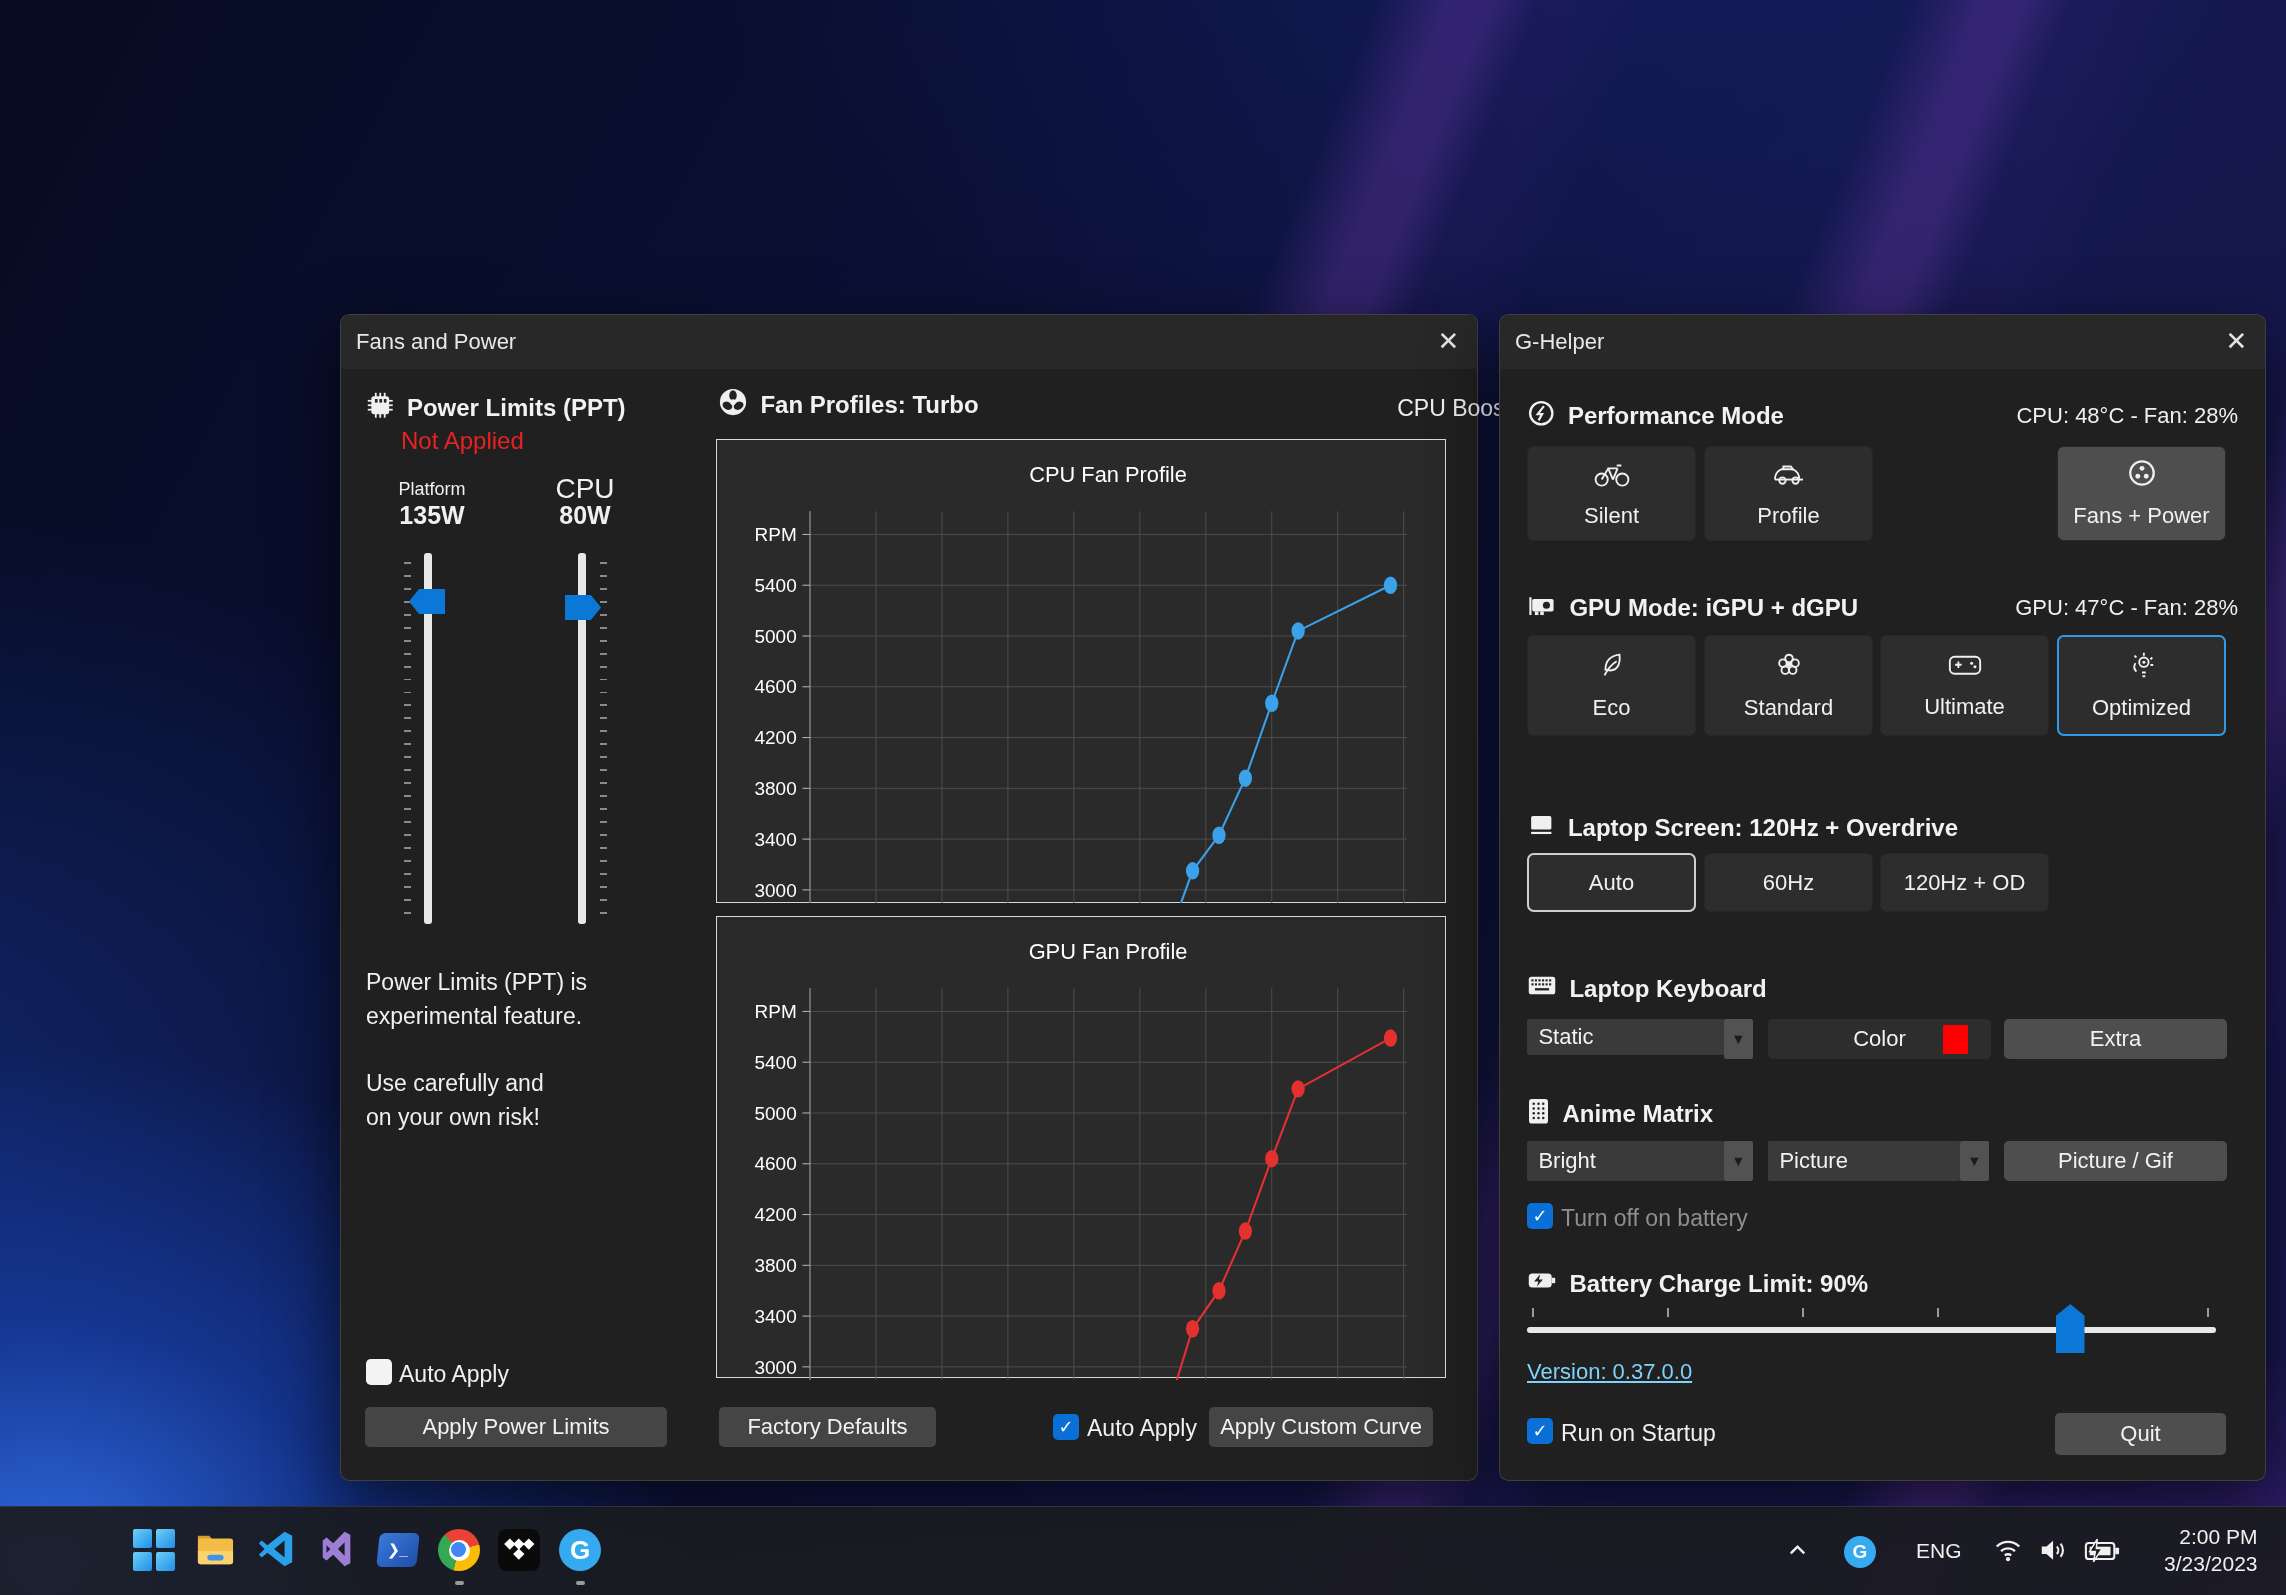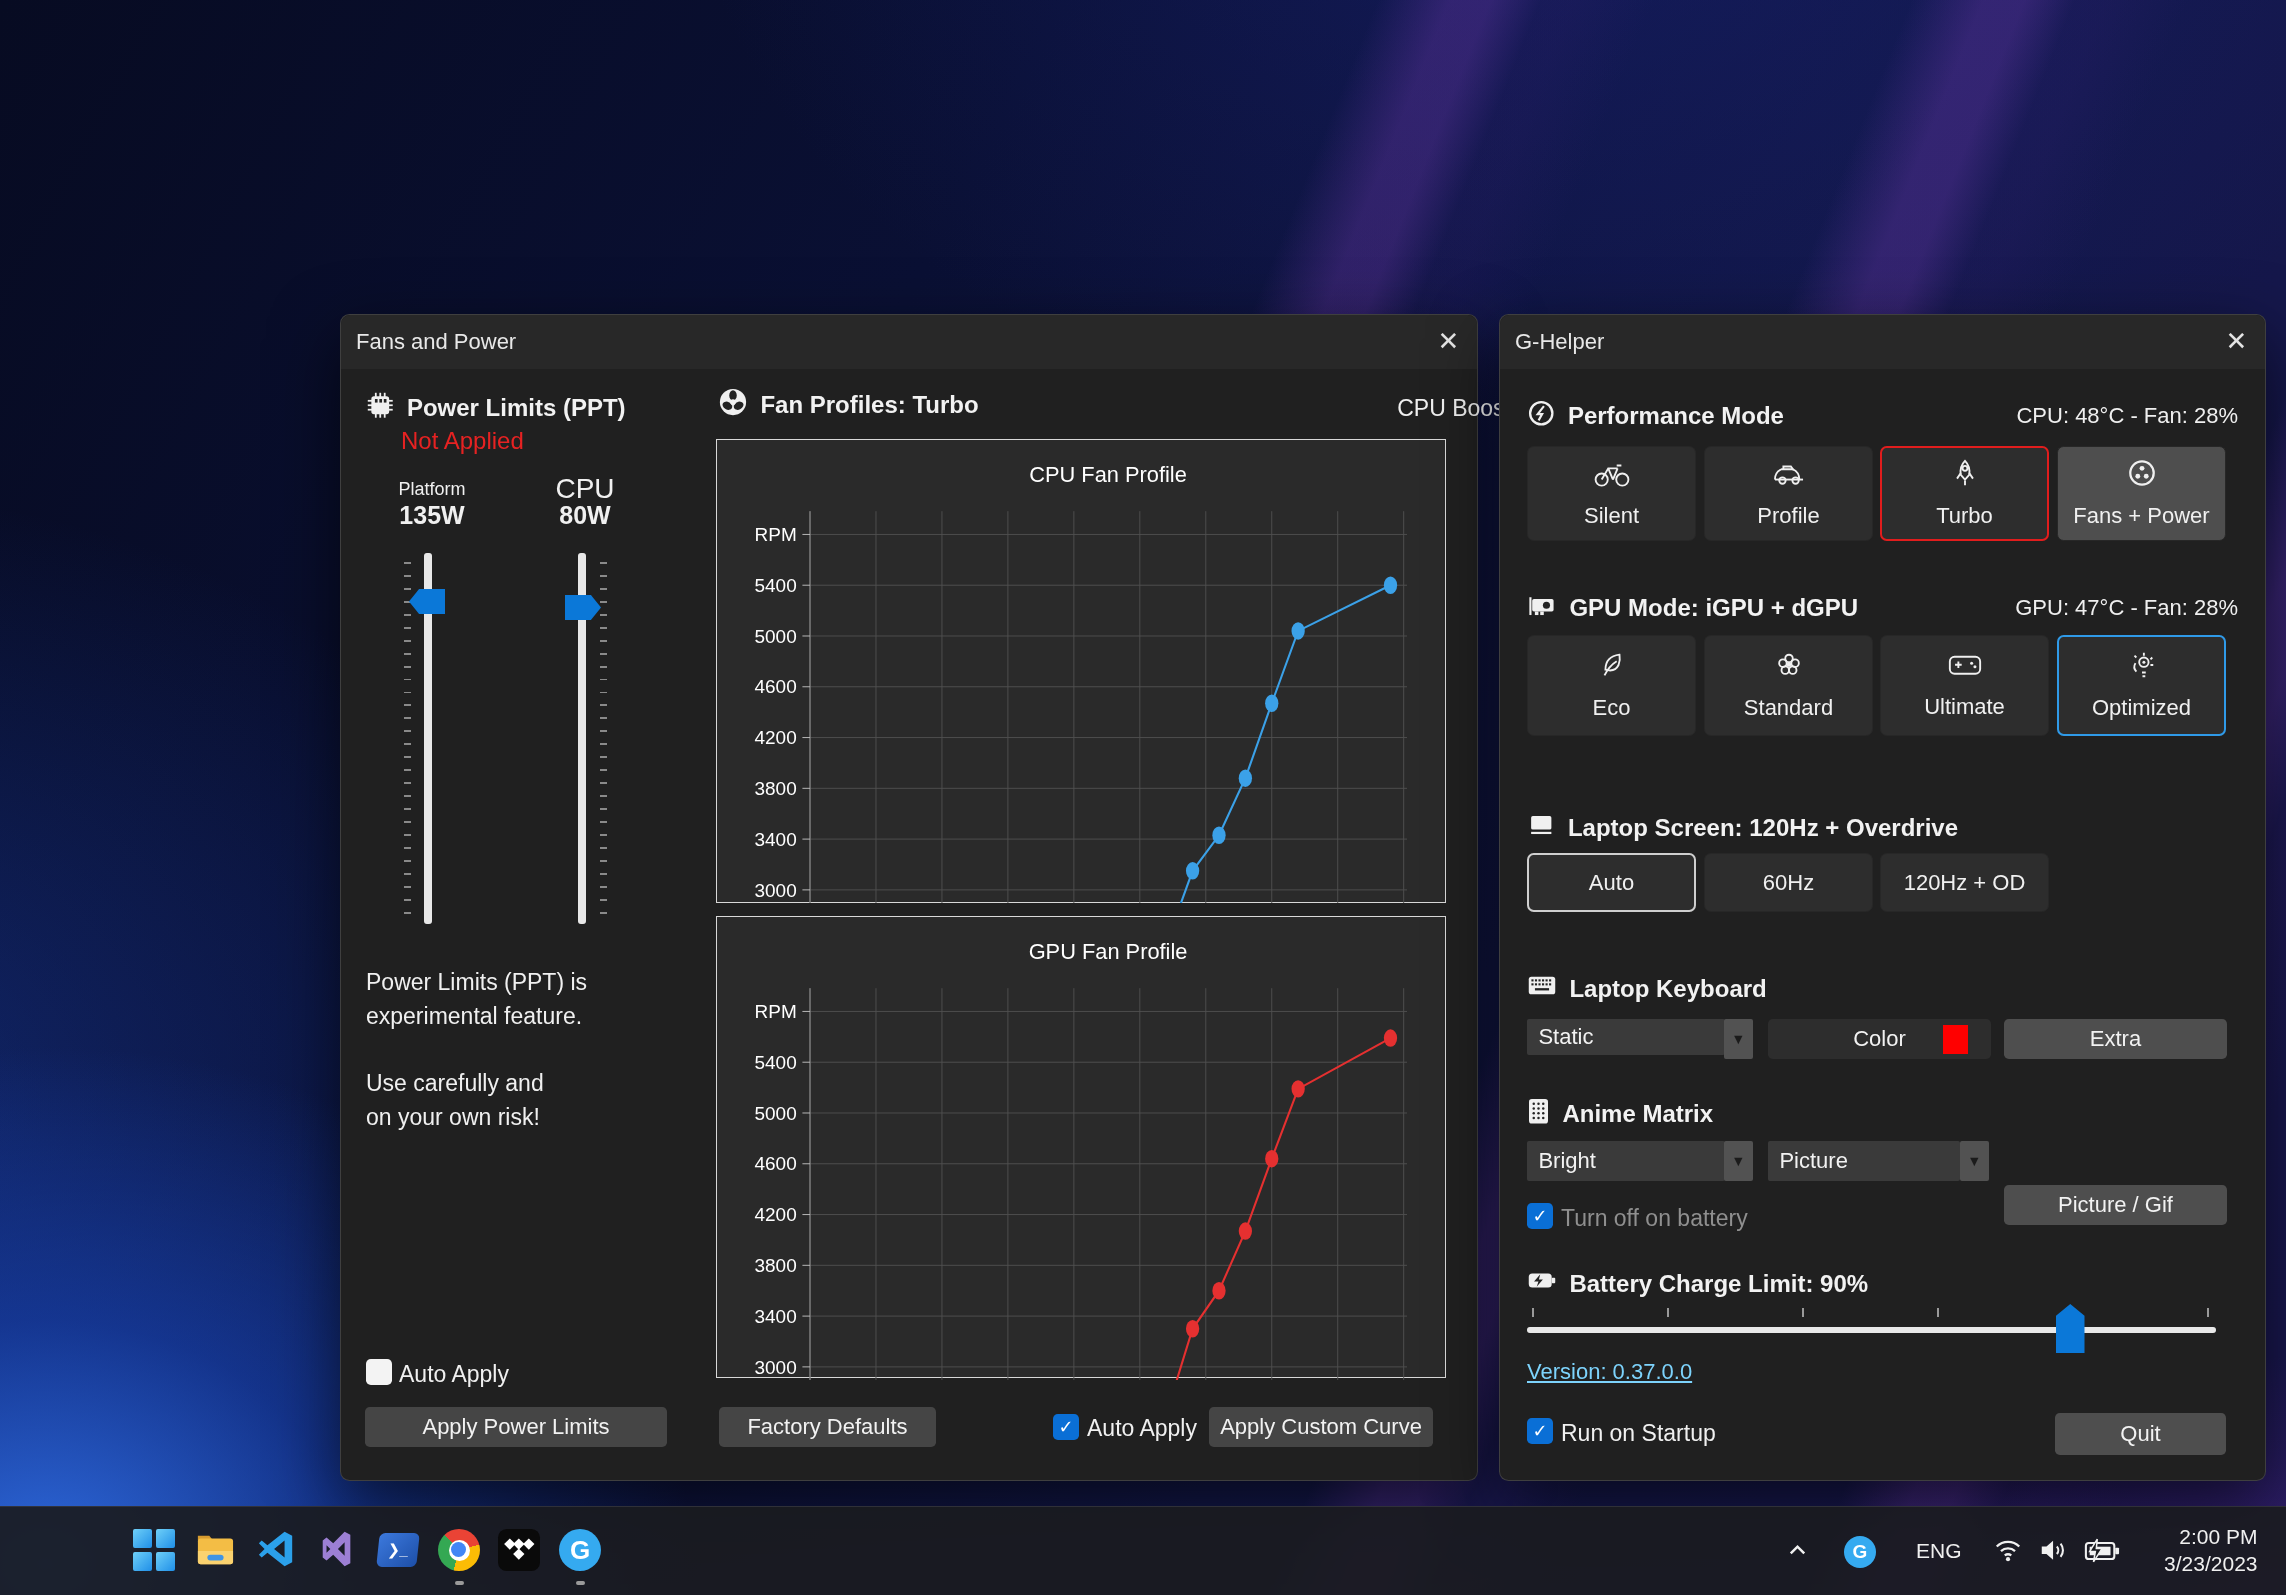--- a/index.html
+++ b/index.html
@@ -440,32 +440,20 @@
             <path d="M5 23 q0-8 7-11 h12 q7 3 7 11"></path>
             <path d="M5 23 h30"></path>
             <path d="M14 12 v-3 h8 l3 4"></path>
             <circle cx="13" cy="24" r="3.4"></circle>
               <circle cx="27" cy="24" r="3.4"></circle>
           </g>
         </svg>
       </span>
       <span>Profile</span>
     </div>
-    <div class="tile sel-red" style="left:380px; top:131px; width:169px; height:95px;">
-      <span>
-        <svg width="30" height="30" viewBox="0 0 32 32">
-          <g fill="none" stroke="#f0f0f0" stroke-width="2">
-            <path d="M16 3 q6 6 4.5 15 l-4.5 5 l-4.5-5 Q10 9 16 3 z"></path>
-            <circle cx="16" cy="11" r="2.6"></circle>
-            <path d="M11.5 16 l-4 6 M20.5 16 l4 6 M16 24 v5"></path>
-          </g>
-        </svg>
-      </span>
-      <span>Turbo</span>
-    </div>
     <div class="tile light" style="left:557px; top:131px; width:169px; height:95px;">
       <span>
         <svg width="30" height="30" viewBox="0 0 32 32">
           <circle cx="16" cy="16" r="12.5" fill="none" stroke="#f0f0f0" stroke-width="2.4"></circle>
           <circle cx="16" cy="11" r="2.6" fill="#f0f0f0"></circle>
           <circle cx="11.5" cy="19.5" r="2.6" fill="#f0f0f0"></circle>
           <circle cx="20.5" cy="19.5" r="2.6" fill="#f0f0f0"></circle>
         </svg>
       </span>
       <span>Fans + Power</span>
@@ -605,21 +593,21 @@
               <circle cx="17" cy="22" r="1.3"></circle>
           </g>
         </svg>
       </span>
       <span>Anime Matrix</span>
     </div>
     <div class="combo" style="left:27px; top:826px; width:198px; height:40px;">Bright</div>
     <div class="combo-arrow" style="left:224px; top:826px; width:28.5px; height:40px;">▼</div>
     <div class="combo" style="left:268px; top:826px; width:192px; height:40px;">Picture</div>
     <div class="combo-arrow" style="left:460px; top:826px; width:28.5px; height:40px;">▼</div>
-    <div class="btn light" style="left:504px; top:826px; width:223px; height:40px;margin-top:44px;">Picture / Gif</div>
+    <div class="btn light" style="left:504px; top:826px; width:223px; height:40px;">Picture / Gif</div>
 
     <div class="cb on" style="left:27px; top:888px;"></div>
     <div class="cb-label dim" style="left:61px; top:890px;">Turn off on battery</div>
 
     <div class="shead" style="left:27px; top:953px;">
       <span>
         <svg width="30" height="25" viewBox="0 0 34 26">
           <rect x="2" y="5" width="26" height="16" rx="4" fill="#f0f0f0"></rect>
           <rect x="28" y="10" width="4" height="6" rx="1" fill="#f0f0f0"></rect>
           <polygon points="15,6 8,14 13,14 11,20 18,12 13.5,12" fill="#232323"></polygon>

